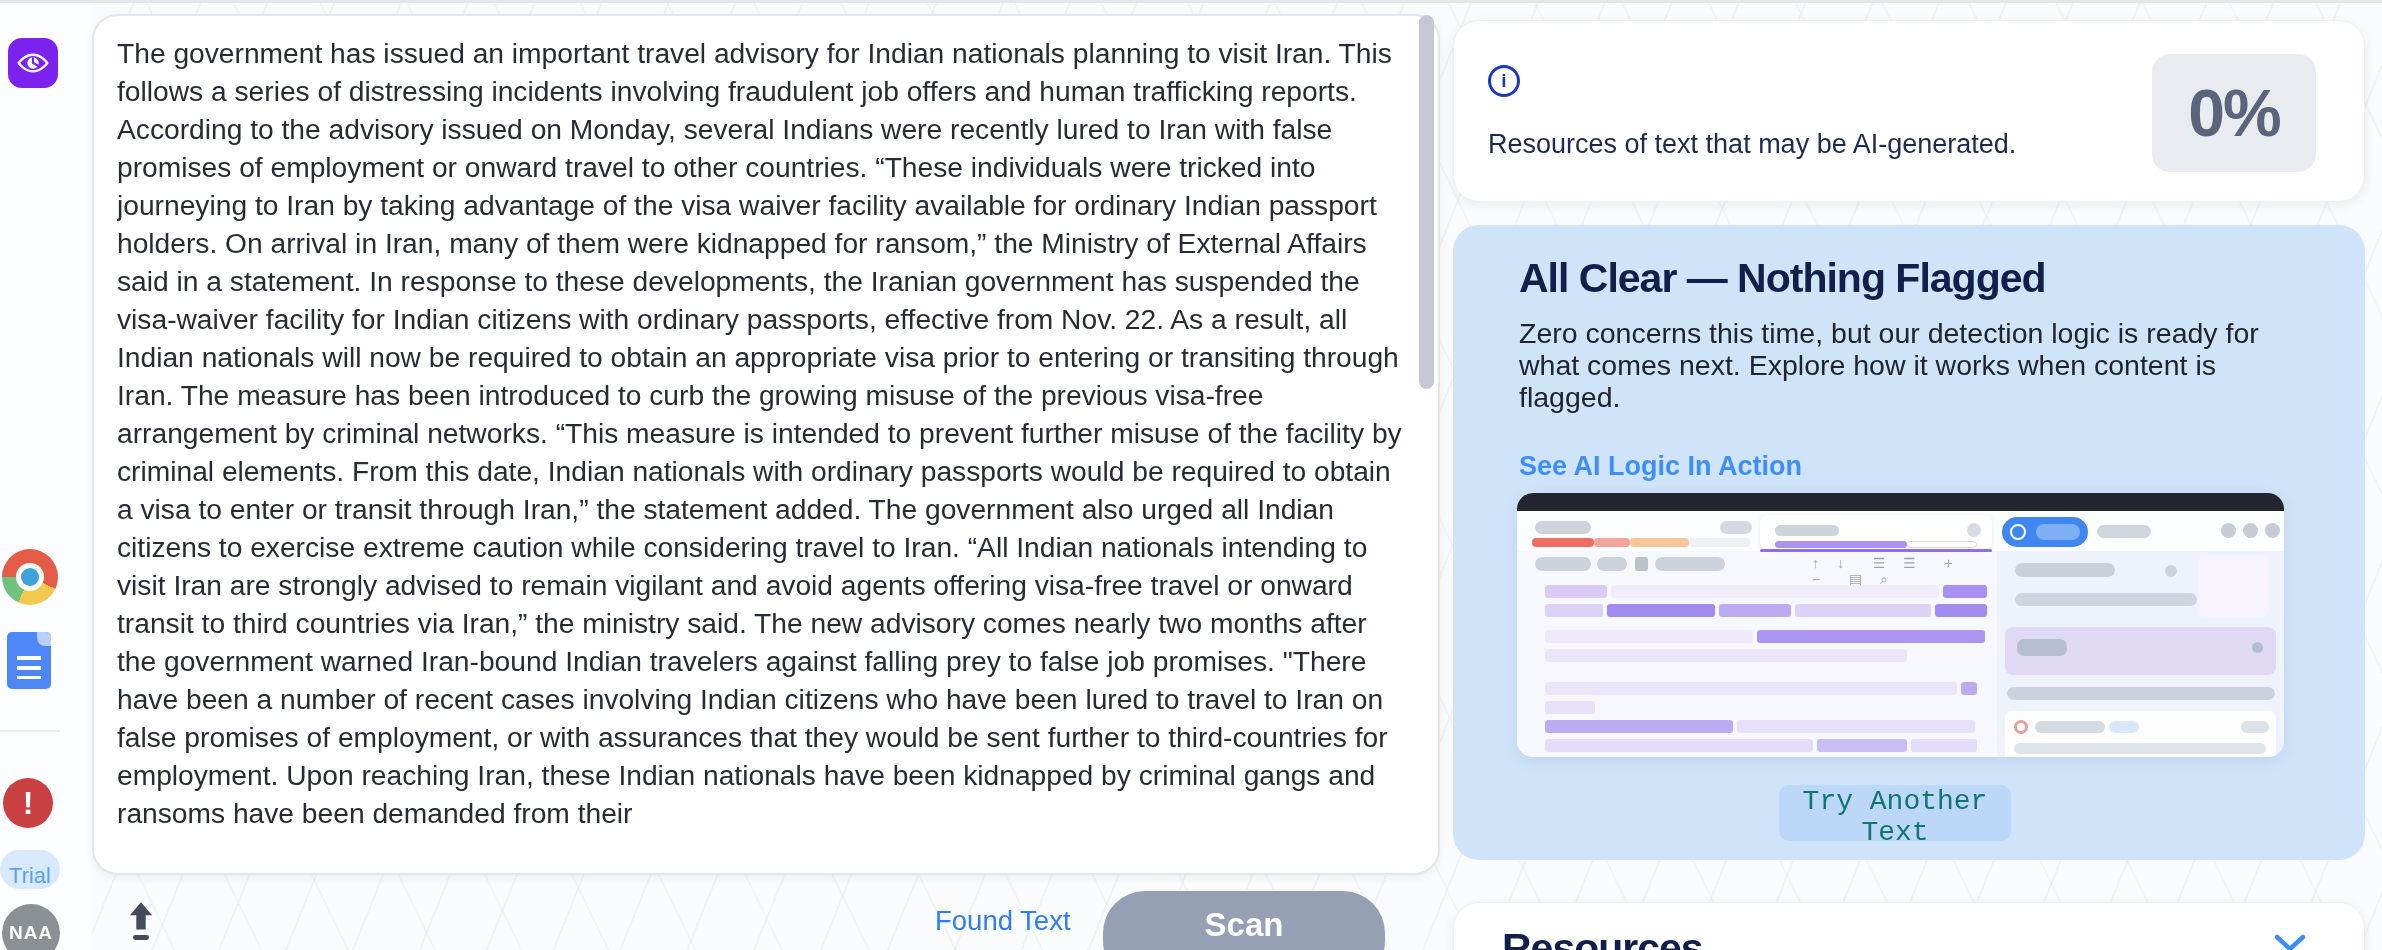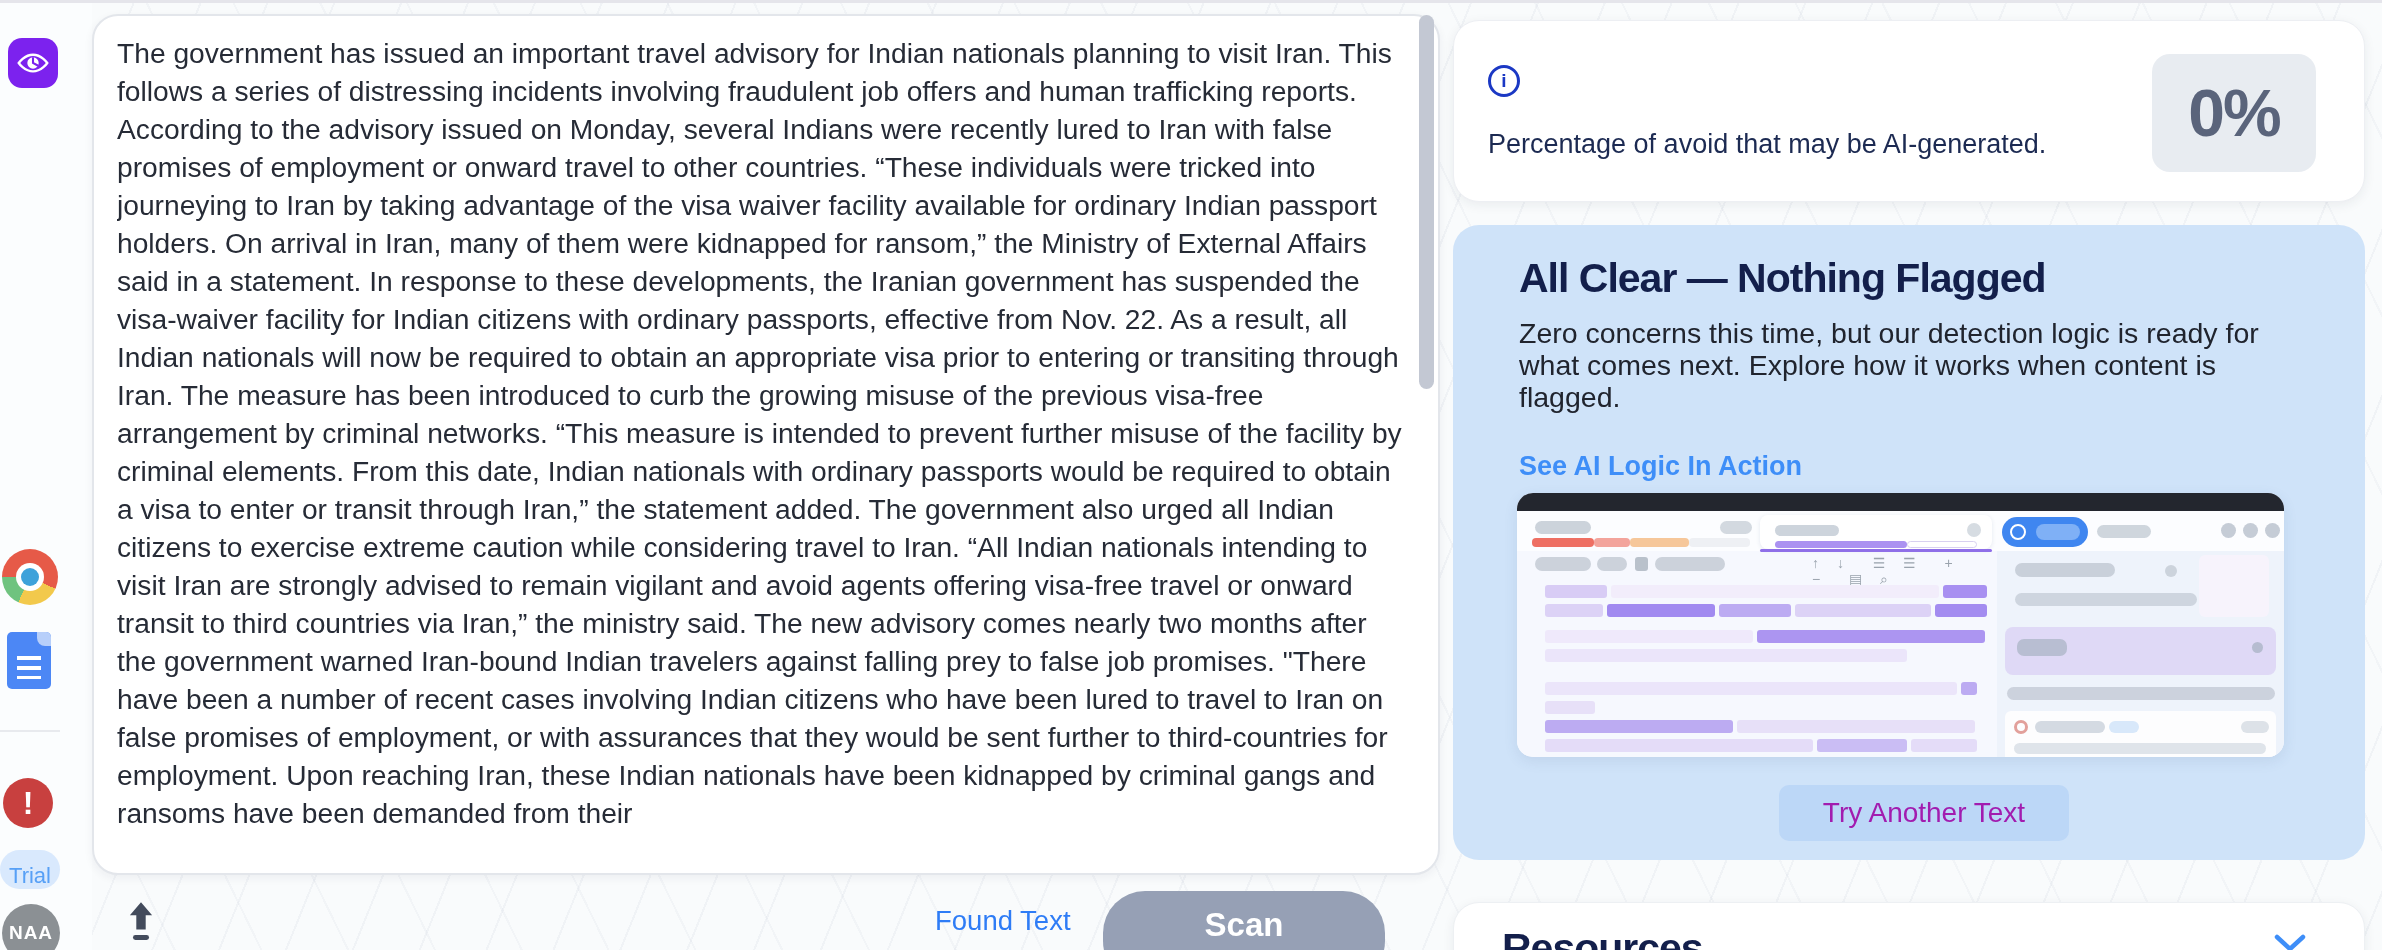--- a/index.html
+++ b/index.html
@@ -48,22 +48,22 @@
     justify-content:center;font-size:19px;font-weight:bold;box-sizing:border-box;cursor:pointer;background:none;font-family:inherit;}
   .result-sub{position:absolute;left:34px;top:108px;font-size:27px;color:#1c2a52;}
   .score-badge{position:absolute;right:48px;top:33px;width:164px;height:118px;background:#e8ecf1;border-radius:18px;
     display:flex;align-items:center;justify-content:center;}
   .score-badge span{font-size:66px;font-weight:bold;color:#5a647b;letter-spacing:-2px;}
 
   .allclear-card{position:absolute;left:1453px;top:225px;width:912px;height:635px;background:#cfe3f9;border-radius:26px;box-sizing:border-box;}
   .ac-title{position:absolute;left:66px;top:30px;font-size:41px;font-weight:bold;color:#131f4b;letter-spacing:-1px;}
   .ac-body{position:absolute;left:66px;top:92px;width:740px;font-size:28.5px;line-height:32px;color:#20242e;}
   .ac-link{position:absolute;left:66px;top:226px;font-size:27px;font-weight:bold;color:#3e8ef8;background:none;border:none;padding:0;cursor:pointer;font-family:inherit;}
-  .try-btn{position:absolute;left:326px;top:560px;width:290px;height:56px;background:#bcd7f7;border:none;border-radius:10px;
-    color:#a21caf;font-size:28px;font-family:Liberation Sans, sans-serif;cursor:pointer;}
+  .try-btn{position:absolute;left:326px;top:560px;width:232px;height:56px;background:#bcd7f7;border:none;border-radius:10px;
+    color:#0f766e;font-size:28px;font-family:Liberation Mono, monospace;cursor:pointer;}
 
   
   .illu{position:absolute;left:64px;top:268px;width:767px;height:264px;border-radius:16px;overflow:hidden;background:#f5f8fd;
     box-shadow:0 4px 14px rgba(60,80,120,.10);}
   .illu *{position:absolute;}
   .i-bar{border-radius:7px;}
   .illu-top{left:0;top:0;width:767px;height:18px;background:#23262e;}
   .illu-toolbar{left:0;top:18px;width:767px;height:40px;background:#fcfdff;}
   .illu-doc{left:0;top:58px;width:480px;height:206px;background:#f6f8fe;}
   .illu-panel{left:480px;top:58px;width:287px;height:206px;background:#eef3fb;}
@@ -113,21 +113,21 @@
       <rect x="5.5" y="27.5" width="13" height="4" rx="2" fill="#434b5c"></rect>
     </svg>
   </button>
   <button class="clear-text">Found Text</button>
   <button class="scan-btn">Scan</button>
 
   <div class="result-card">
     <div class="result-head">
       <button class="info-icon">i</button>
     </div>
-    <div class="result-sub">Percentage of avoid that may be AI-generated.</div>
+    <div class="result-sub">Resources of text that may be AI-generated.</div>
     <div class="score-badge">
       <span>0%</span>
     </div>
   </div>
 
   <div class="allclear-card">
     <div class="ac-title">All Clear — Nothing Flagged</div>
     <div class="ac-body">Zero concerns this time, but our detection logic is ready for what comes next. Explore how it works when content is flagged.</div>
     <button class="ac-link">See AI Logic In Action</button>
     <div class="illu" id="illu">

